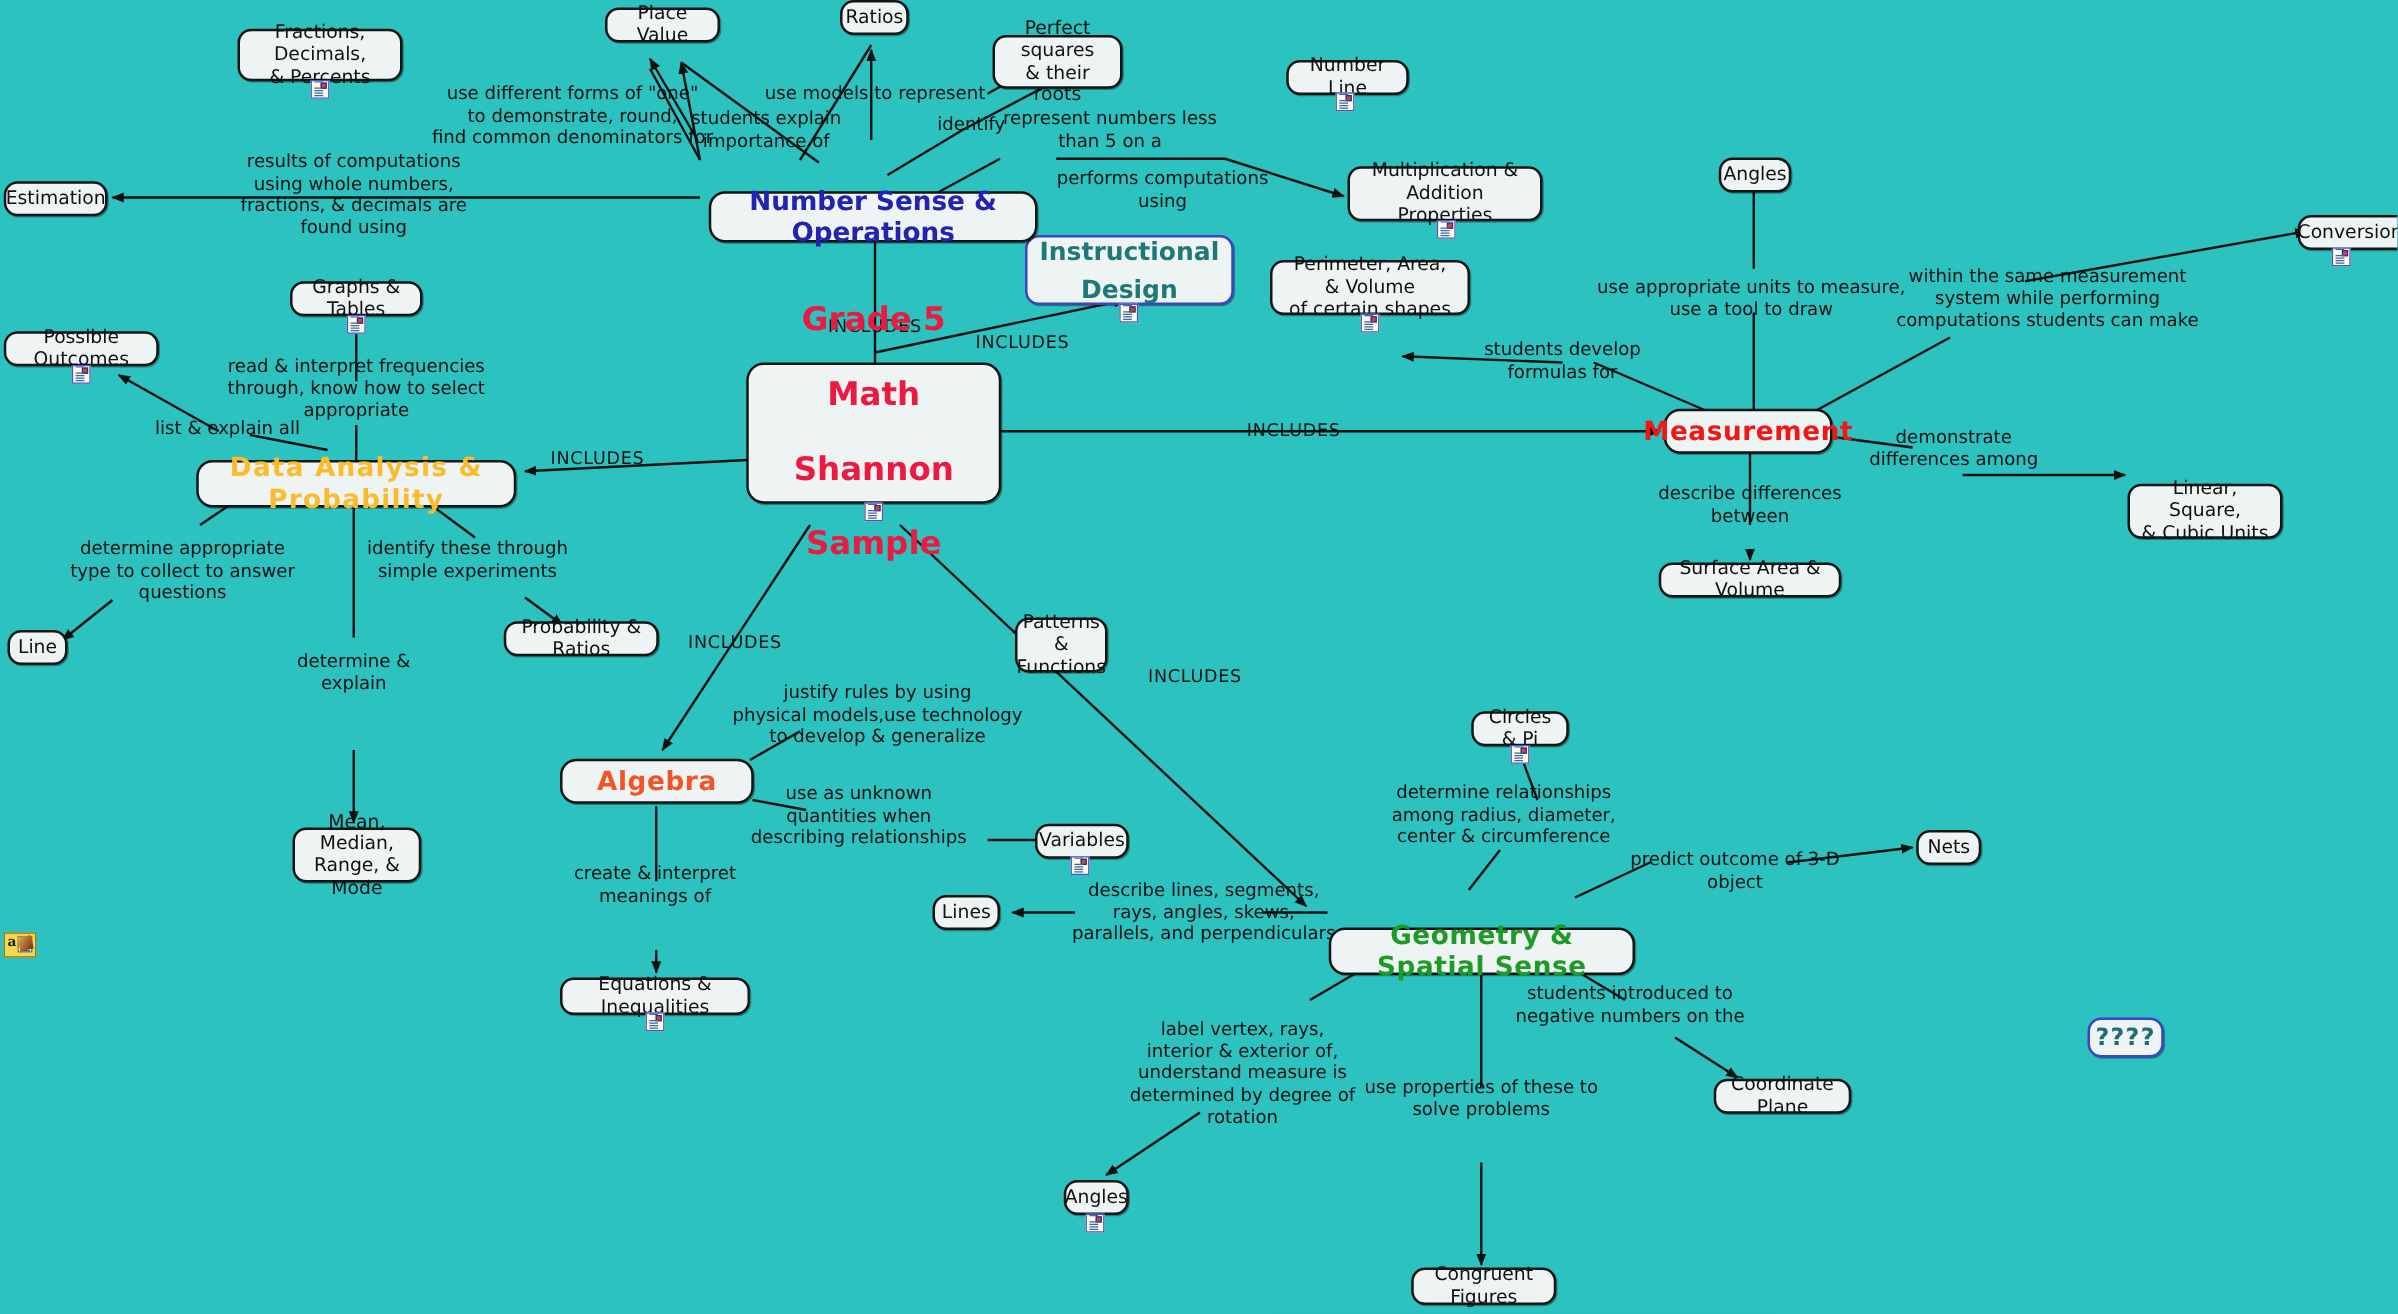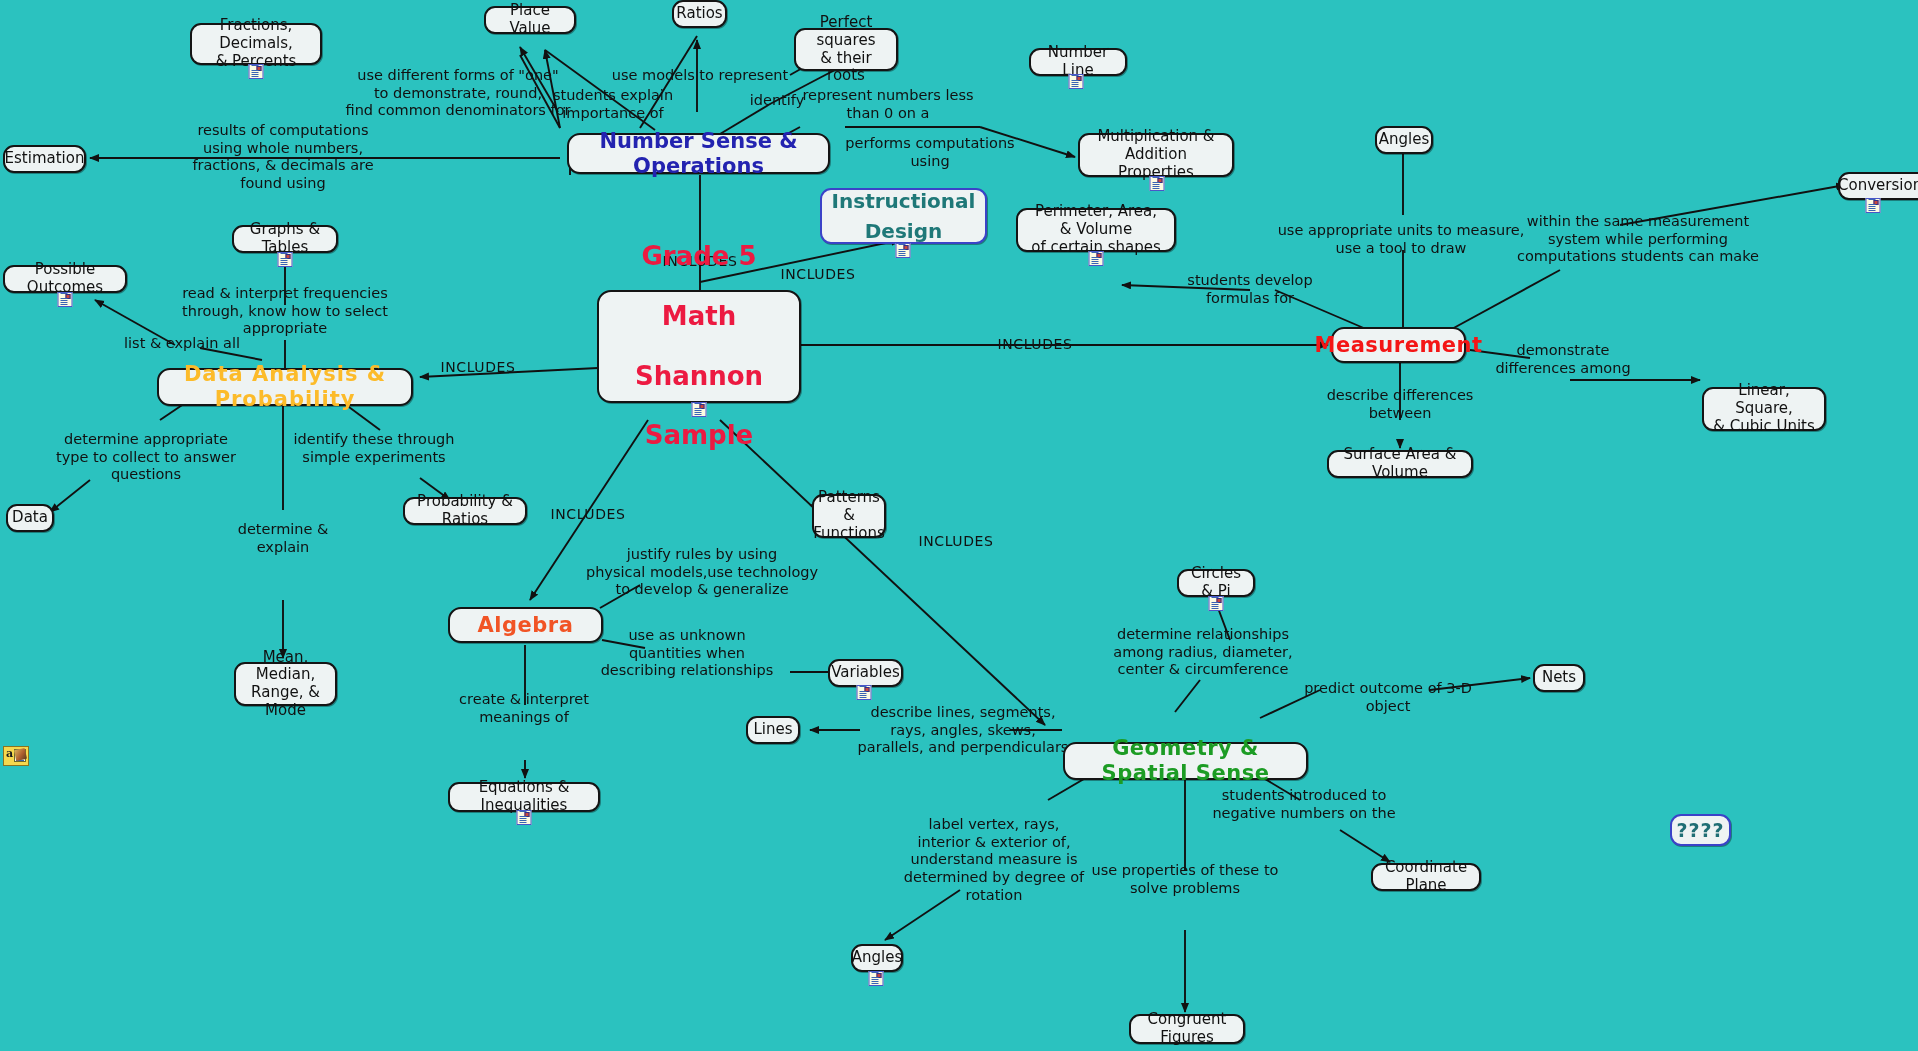--- a/index.html
+++ b/index.html
@@ -48,21 +48,21 @@
     border-radius: 13px;
   }
   .node.central {
     font-size: 26px;
     font-weight: bold;
     color: #ec1a41;
     border-radius: 14px;
     line-height: 2.3;
     border-width: 2px;
   }
-  .node.nso      { color: #2323b0; }
+  .node.nso      { color: #2323b0; margin-top: 20px; }
   .node.dap      { color: #fcbb2a; letter-spacing: 1px; }
   .node.meas     { color: #f41616; letter-spacing: 0.5px; }
   .node.alg      { color: #f15425; letter-spacing: 0.5px; }
   .node.geo      { color: #1c9c24; letter-spacing: 0.5px; margin-top: 28px; }
   .node.instr {
     color: #1f7878;
     border: 2px solid #3b43c8;
     font-size: 20px;
     font-weight: bold;
     line-height: 1.5;
@@ -267,21 +267,21 @@
   <div class="elabel includes" style="left:956px; top:542px;">INCLUDES</div>
 
   <div class="elabel" style="left:458px; top:94px;">use different forms of "one"
 to demonstrate, round,
 find common denominators for</div>
   <div class="elabel" style="left:613px; top:105px;">students explain
 importance of</div>
   <div class="elabel" style="left:700px; top:76px;">use models to represent</div>
   <div class="elabel" style="left:777px; top:101px;">identify</div>
   <div class="elabel" style="left:888px; top:105px;">represent numbers less
-than 0 on a</div>
+than 5 on a</div>
   <div class="elabel" style="left:283px; top:157px;">results of computations
 using whole numbers,
 fractions, &amp; decimals are
 found using</div>
   <div class="elabel" style="left:930px; top:153px;">performs computations
 using</div>
 
   <div class="elabel" style="left:1250px; top:290px;">students develop
 formulas for</div>
   <div class="elabel" style="left:1401px; top:240px;">use appropriate units to measure,
@@ -448,21 +448,21 @@
   <div class="node" style="left:3px; top:265px; width:124px; height:28px;">Possible Outcomes</div>
   <div class="res-icon" style="left:65px; top:292px;">
     <b></b>
       <i></i>
       <i></i>
       <i></i>
       <i></i>
       <i></i>
   </div>
 
-  <div class="node" style="left:6px; top:504px; width:48px; height:28px;">Data</div>
+  <div class="node" style="left:6px; top:504px; width:48px; height:28px;">Line</div>
 
   <div class="node" style="left:403px; top:497px; width:124px; height:28px;">Probability &amp; Ratios</div>
 
   <div class="node" style="left:234px; top:662px; width:103px; height:44px;">Mean, Median,
 Range, &amp; Mode</div>
 
   <div class="node" style="left:812px; top:494px; width:74px; height:44px;">Patterns &amp;
 Functions</div>
 
   <div class="node" style="left:828px; top:659px; width:75px; height:28px;">Variables</div>

